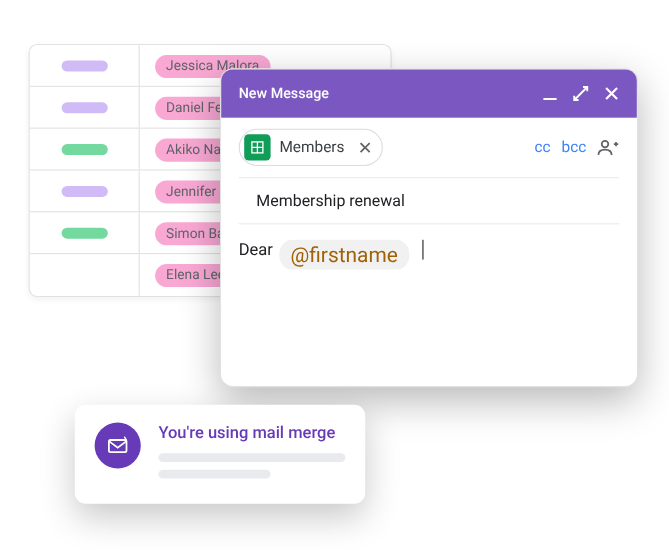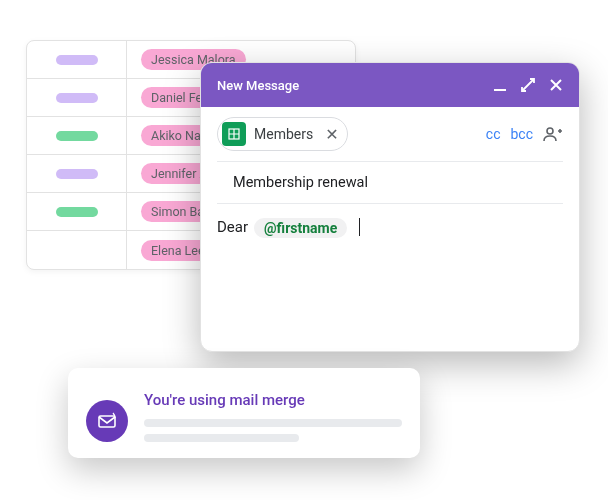--- a/index.html
+++ b/index.html
@@ -23,25 +23,25 @@
 .msg-titlebar svg { margin-left: 14px; }
 .msg-to { display: flex; align-items: center; padding: 10px 16px; gap: 10px; }
 .recipient-chip { display: inline-flex; align-items: center; gap: 8px; border: 1px solid #dadce0; border-radius: 18px; padding: 4px 8px 4px 4px; font-size: 14px; color: #3c4043; }
 .sheets-badge { width: 24px; height: 24px; background: #0f9d58; border-radius: 4px; display: flex; align-items: center; justify-content: center; }
 .recipient-x { font-size: 16px; color: #5f6368; margin-left: 4px; }
 .to-spacer { flex: 1; }
 .rhs { display: flex; align-items: center; gap: 10px; color: #3b82f6; font-size: 14px; }
 .divider { height: 1px; background: #e8eaed; margin: 0 16px; }
 .subject { padding: 12px 32px; font-size: 14.5px; color: #202124; }
 .body-area { padding: 14px 16px; font-size: 15px; color: #202124; display: flex; align-items: flex-start; gap: 6px; }
-.merge-tag { background: #f1f1f2; border-radius: 12px; padding: 2px 10px; font-size: 14px; color: #15803d; font-weight: bold; }
+.merge-tag { background: #f1f1f2; border-radius: 12px; padding: 2px 10px; font-size: 19px; color: #a16207; }
 .caret { width: 1px; height: 18px; background: #202124; display: inline-block; margin-left: 6px; }
 
 
-.toast { position: absolute; left: 68px; top: 368px; width: 352px; height: 90px; background: #fff; border-radius: 10px; box-shadow: 0 12px 32px rgba(0,0,0,0.22); display: flex; align-items: flex-end; padding: 16px 18px; gap: 16px; }
+.toast { position: absolute; left: 68px; top: 368px; width: 264px; height: 90px; background: #fff; border-radius: 10px; box-shadow: 0 12px 32px rgba(0,0,0,0.22); display: flex; align-items: flex-start; padding: 16px 18px; gap: 16px; }
 .toast-icon { width: 42px; height: 42px; border-radius: 50%; background: #673ab7; display: flex; align-items: center; justify-content: center; flex-shrink: 0; }
 .toast-body { flex: 1; }
 .toast-title { color: #673ab7; font-size: 15px; font-weight: 500; margin-bottom: 10px; }
 .toast-line { height: 8px; border-radius: 4px; background: #e8eaed; margin-bottom: 7px; }
 .toast-line.short { width: 60%; margin-bottom: 0; }
 </style>
 </head>
 <body>
 
 <div class="sheet">

